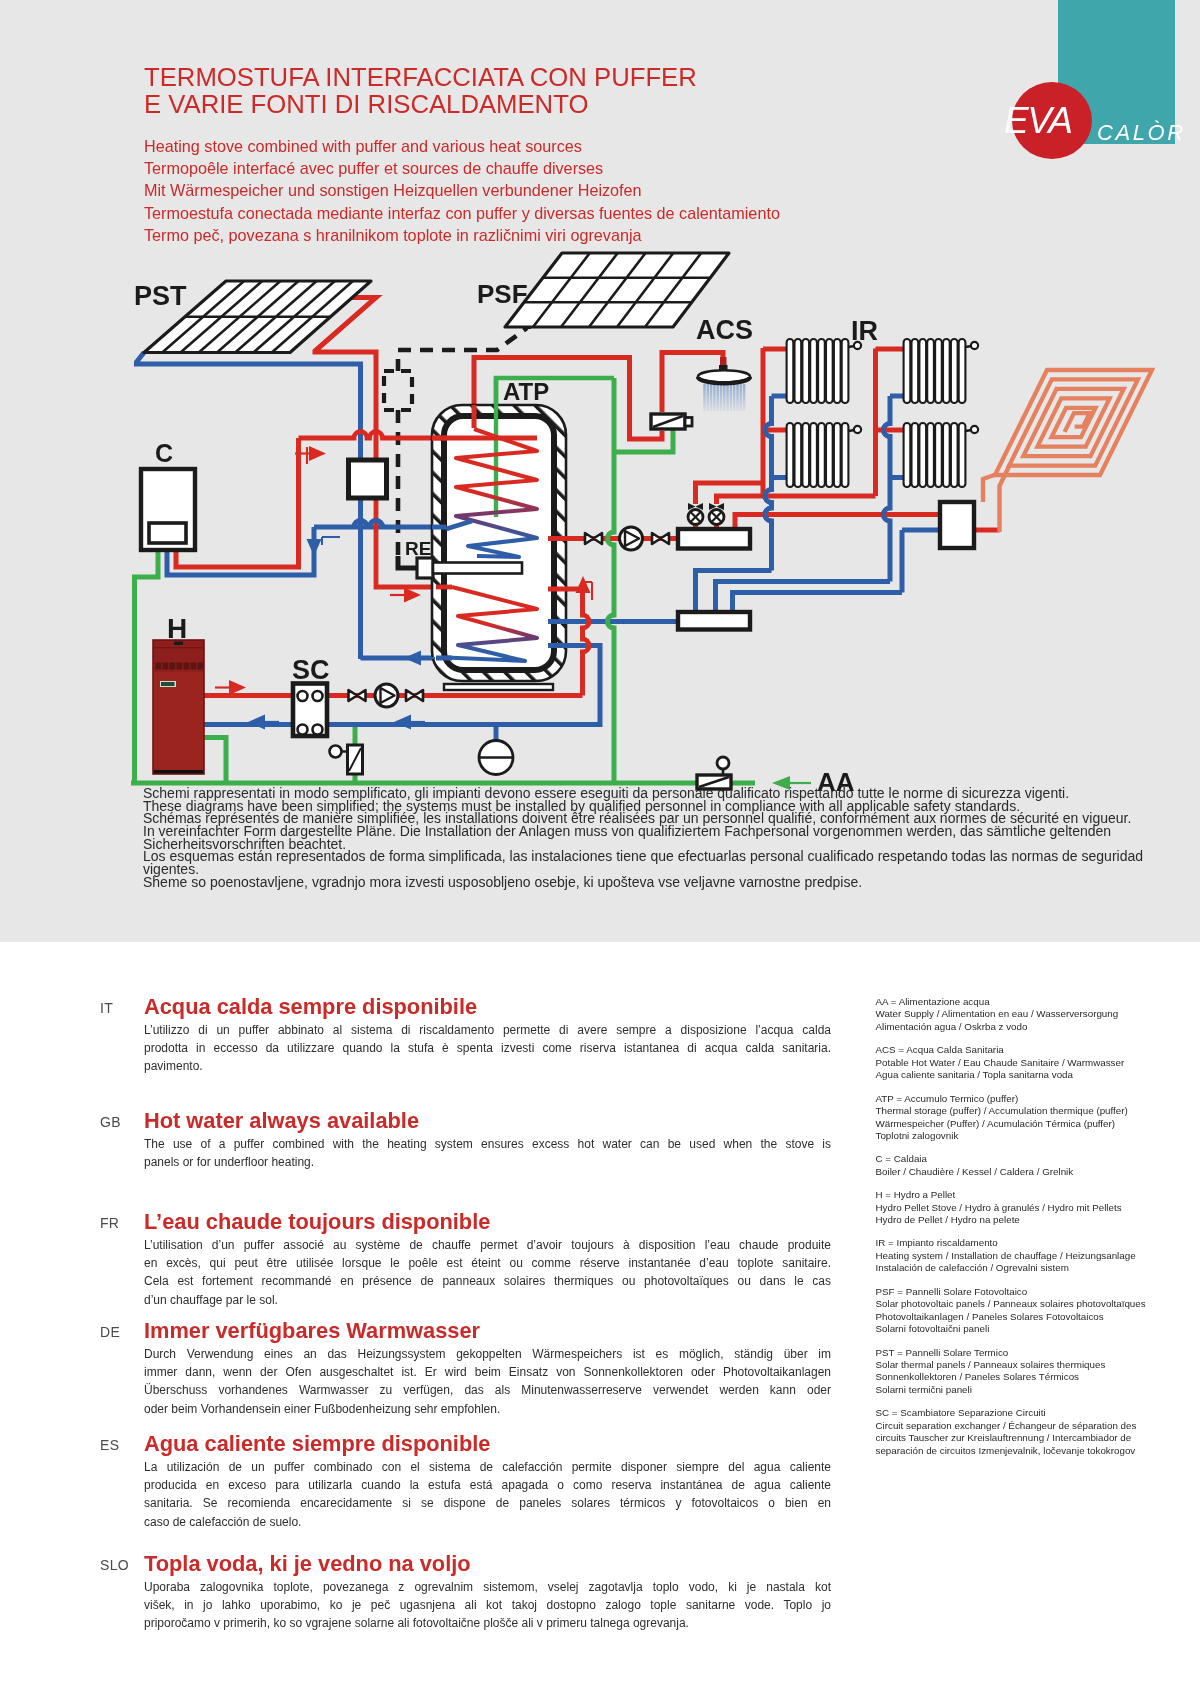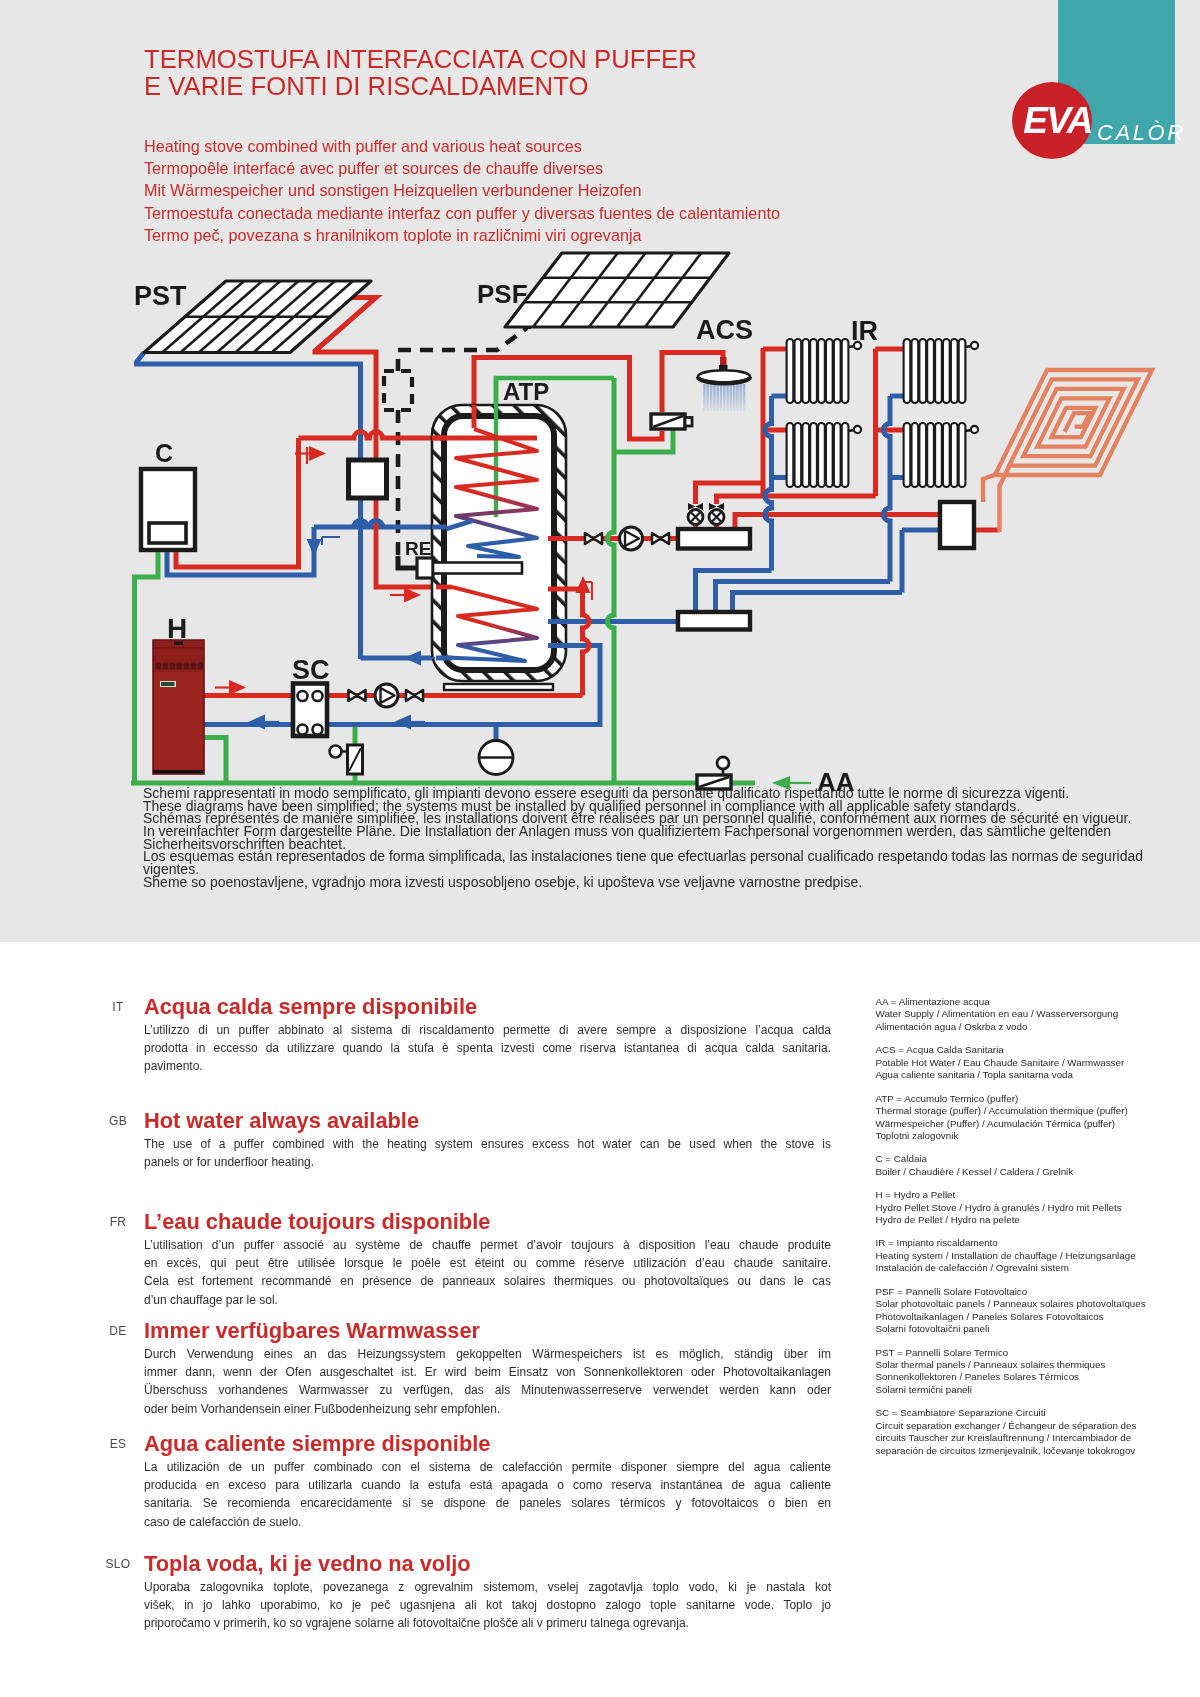--- a/index.html
+++ b/index.html
@@ -3,32 +3,32 @@
 <style>
 *{margin:0;padding:0;box-sizing:border-box}
 html,body{overflow:hidden}
 body{width:1200px;height:1697px;position:relative;background:#fff;font-family:"Liberation Sans",sans-serif}
 .abs{position:absolute}
 .red{color:#cb2a28}
 h2{font-size:21.8px;font-weight:bold;color:#cb2a28;line-height:24px;margin-bottom:2px}
 .par{font-size:12px;line-height:18.2px;color:#2e2e2e}
 .par div{text-align:justify;text-align-last:justify}
 .par div.last{text-align-last:left}
-.code{position:absolute;font-size:12px;color:#4a4a4a;width:36px;text-align:center;letter-spacing:0.3px;line-height:1}
+.code{position:absolute;font-size:14px;color:#4a4a4a;width:36px;text-align:left;letter-spacing:0.3px;line-height:1}
 .leg{font-size:9.8px;line-height:12.45px;color:#2a2a2a;margin-bottom:10.95px}
 </style></head>
 <body>
 <div class="abs" style="left:0;top:0;width:1200px;height:942px;background:#e7e7e7"></div>
 
-<div class="abs red" style="left:144px;top:46px;font-size:25.7px;line-height:27px">TERMOSTUFA INTERFACCIATA CON PUFFER<br>E VARIE FONTI DI RISCALDAMENTO</div>
+<div class="abs red" style="left:144px;top:64px;font-size:25.7px;line-height:27px">TERMOSTUFA INTERFACCIATA CON PUFFER<br>E VARIE FONTI DI RISCALDAMENTO</div>
 <div class="abs red" style="left:144px;top:134.5px;font-size:16.2px;line-height:22.4px">Heating stove combined with puffer and various heat sources<br>Termopoêle interfacé avec puffer et sources de chauffe diverses<br>Mit Wärmespeicher und sonstigen Heizquellen verbundener Heizofen<br>Termoestufa conectada mediante interfaz con puffer y diversas fuentes de calentamiento<br>Termo peč, povezana s hranilnikom toplote in različnimi viri ogrevanja</div>
 
 <div class="abs" style="left:1058px;top:0;width:117px;height:144px;background:#3fa7ac"></div>
 <div class="abs" style="left:1012px;top:82px;width:80px;height:77px;background:#c92127;border-radius:50%"></div>
-<div class="abs" style="left:1004px;top:100px;width:88px;text-align:right;font-size:37px;font-weight:bold;font-style:italic;color:#fff;letter-spacing:-1.5px">EVA</div>
+<div class="abs" style="left:1004px;top:100px;width:88px;text-align:left;font-size:37px;font-weight:normal;font-style:italic;color:#fff;letter-spacing:-1.5px">EVA</div>
 <div class="abs" style="left:1097px;top:120px;font-size:22px;font-style:italic;color:#fff;letter-spacing:2.6px">CALÒR</div>
 
 <svg class="abs" style="left:0;top:0" width="1200" height="942" viewBox="0 0 1200 942">
 <defs>
 <pattern id="hatch" width="15" height="15" patternTransform="rotate(-45)" patternUnits="userSpaceOnUse">
         <rect width="15" height="15" fill="#fff"></rect>
         <rect width="3.6" height="15" fill="#1b1b1b"></rect>
       </pattern>
 <linearGradient id="coil1" x1="0" y1="424" x2="0" y2="560" gradientUnits="userSpaceOnUse">
         <stop offset="0" stop-color="#d92a22"></stop>
@@ -337,21 +337,21 @@
       <div>The use of a puffer combined with the heating system ensures excess hot water can be used when the stove is</div>
       <div class="last">panels or for underfloor heating.</div>
     </div>
 </div>
 
 <div class="code" style="left:100px;top:1216px">FR</div>
 <div class="abs" style="left:144px;top:1210px;width:687px">
 <h2>L’eau chaude toujours disponible</h2>
 <div class="par">
       <div>L’utilisation d’un puffer associé au système de chauffe permet d’avoir toujours à disposition l’eau chaude produite</div>
-      <div>en excès, qui peut être utilisée lorsque le poêle est éteint ou comme réserve utilización d’eau chaude sanitaire.</div>
+      <div>en excès, qui peut être utilisée lorsque le poêle est éteint ou comme réserve instantanée d’eau toplote sanitaire.</div>
       <div>Cela est fortement recommandé en présence de panneaux solaires thermiques ou photovoltaïques ou dans le cas</div>
       <div class="last">d’un chauffage par le sol.</div>
     </div>
 </div>
 
 <div class="code" style="left:100px;top:1325px">DE</div>
 <div class="abs" style="left:144px;top:1319px;width:687px">
 <h2>Immer verfügbares Warmwasser</h2>
 <div class="par">
       <div>Durch Verwendung eines an das Heizungssystem gekoppelten Wärmespeichers ist es möglich, ständig über im</div>

